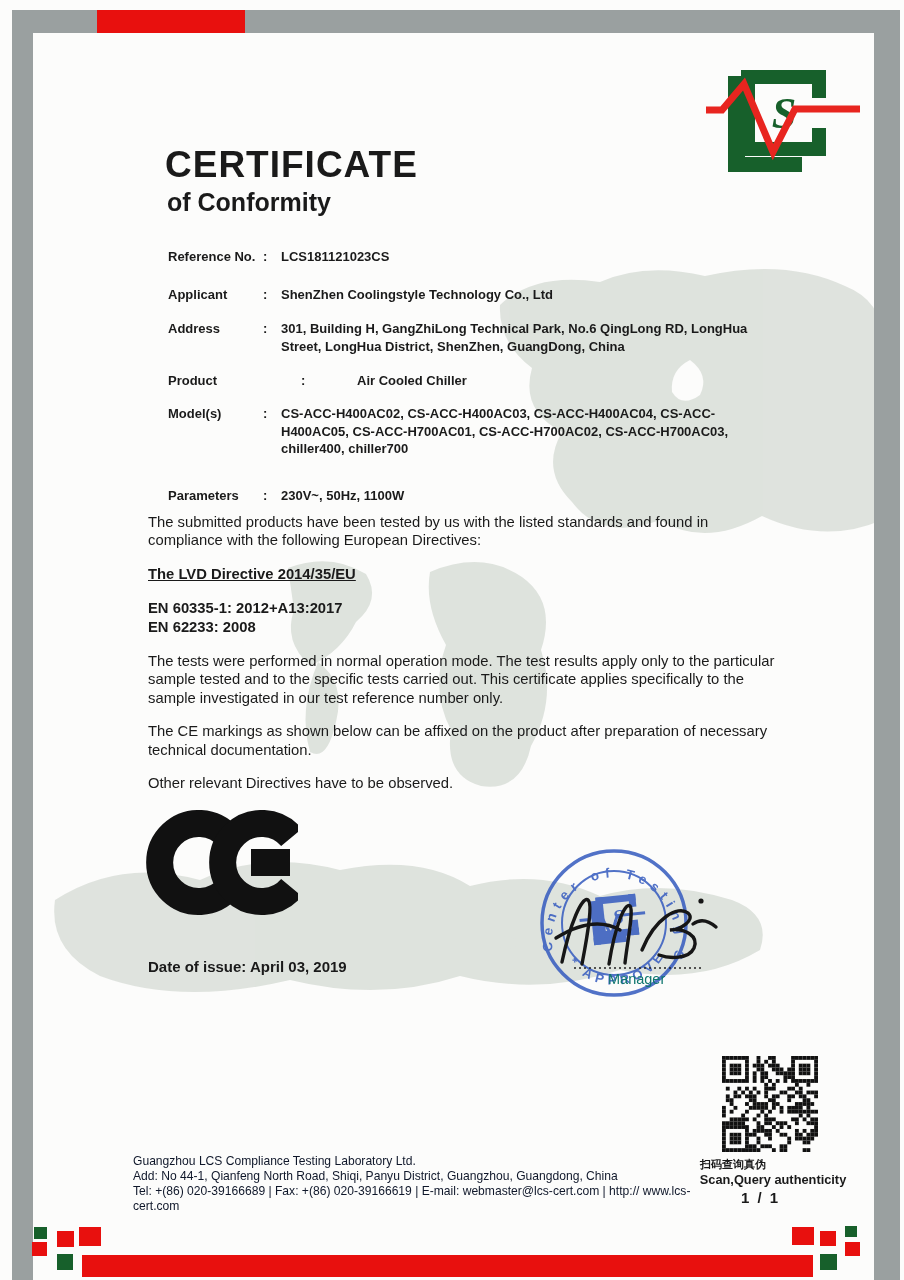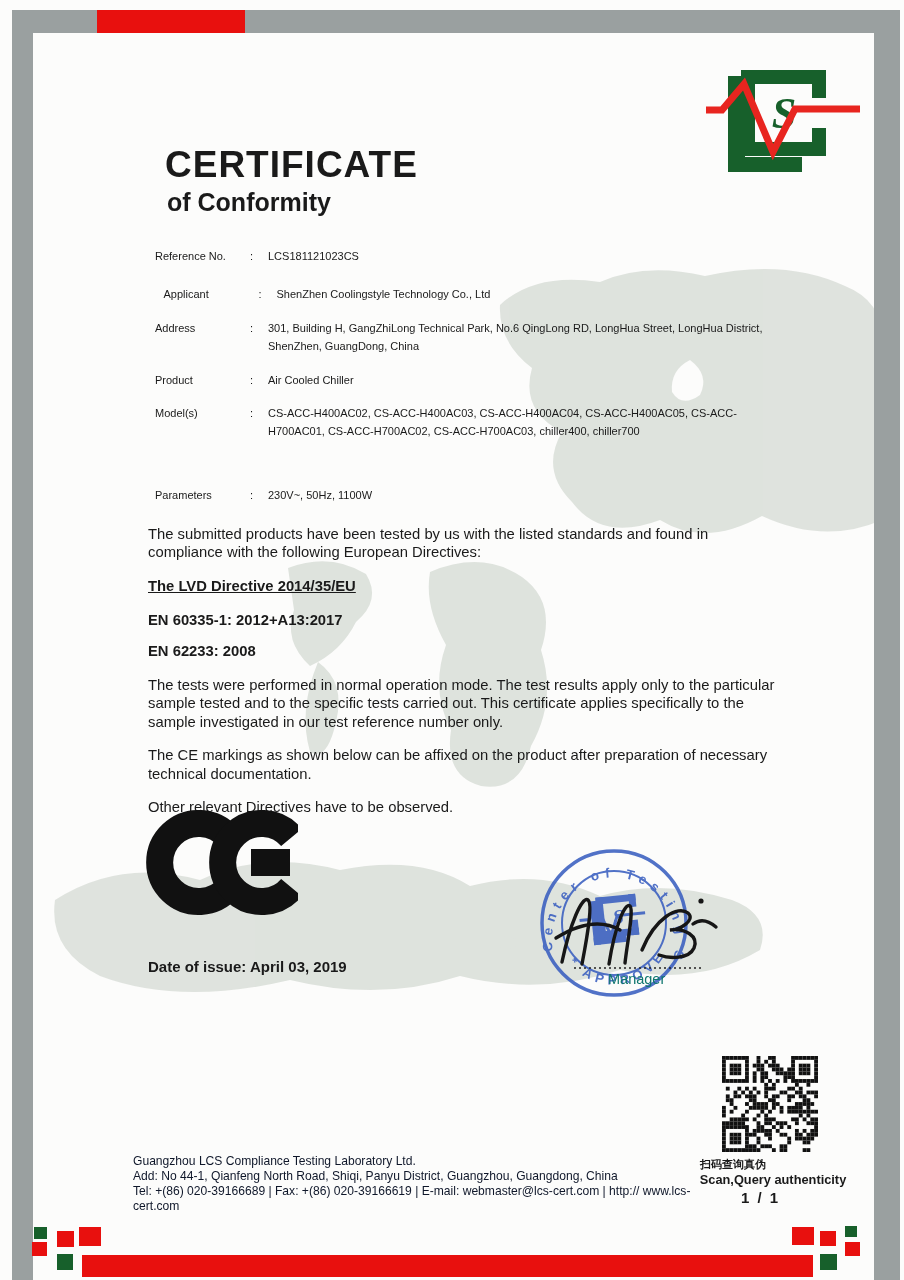--- a/index.html
+++ b/index.html
@@ -8,28 +8,28 @@
   .abs{position:absolute;}
   
   .frame{background:#9aa0a0;z-index:6;}
   .red{background:#e8100e;}
   .green{background:#17602b;}
   .sq{position:absolute;z-index:7;}
   
   #title-main{left:165px;top:144px;font-size:37px;font-weight:bold;letter-spacing:1px;z-index:2;}
   #title-sub{left:167px;top:188px;font-size:25px;font-weight:bold;z-index:2;}
   
-  .row{position:absolute;left:155px;width:625px;display:flex;z-index:2;
-       font-size:11px;font-weight:normal;line-height:17.5px;}
+  .row{position:absolute;left:168px;width:625px;display:flex;z-index:2;
+       font-size:13px;font-weight:bold;line-height:17.5px;}
   .row .lbl{width:95px;flex:none;}
   .row .col{width:18px;flex:none;text-align:left;}
   .row .val{width:495px;flex:none;}
   
   #body-block{left:148px;top:513px;width:628px;z-index:2;font-size:14.8px;line-height:18.4px;}
-  #body-block p{margin:12px 0 15px 0;}
+  #body-block p{margin:0 0 15px 0;}
   .bold{font-weight:bold;}
   
   #ce-mark{left:146px;top:810px;z-index:2;}
   #date-line{left:148px;top:958px;font-size:15px;font-weight:bold;z-index:3;}
   
   #stamp{left:533px;top:843px;z-index:3;}
   #signature{left:530px;top:878px;z-index:4;}
   #manager-label{left:608px;top:971px;font-size:14.5px;color:#0f766e;z-index:4;}
   
   #qr-box{left:722px;top:1056px;width:96px;height:96px;z-index:3;}
@@ -92,31 +92,31 @@
   </svg>
 
   <div id="title-main" class="abs">CERTIFICATE</div>
   <div id="title-sub" class="abs">of Conformity</div>
 
   <div class="row" style="top:248px;">
     <span class="lbl">Reference No.</span>
     <span class="col">:</span>
     <span class="val">LCS181121023CS</span>
   </div>
-  <div class="row" style="top:286px;justify-content:center;">
+  <div class="row" style="top:286px;">
     <span class="lbl">Applicant</span>
     <span class="col">:</span>
     <span class="val">ShenZhen Coolingstyle Technology Co., Ltd</span>
   </div>
   <div class="row" style="top:320px;">
     <span class="lbl">Address</span>
     <span class="col">:</span>
     <span class="val">301, Building H, GangZhiLong Technical Park, No.6 QingLong RD, LongHua Street, LongHua District, ShenZhen, GuangDong, China</span>
   </div>
-  <div class="row" style="top:372px;">
+  <div class="row" style="top:372px;gap:38px;">
     <span class="lbl">Product</span>
     <span class="col">:</span>
     <span class="val">Air Cooled Chiller</span>
   </div>
   <div class="row" style="top:405px;">
     <span class="lbl">Model(s)</span>
     <span class="col">:</span>
     <span class="val">CS-ACC-H400AC02, CS-ACC-H400AC03, CS-ACC-H400AC04, CS-ACC-H400AC05, CS-ACC-H700AC01, CS-ACC-H700AC02, CS-ACC-H700AC03, chiller400, chiller700</span>
   </div>
   <div class="row" style="top:487px;">

